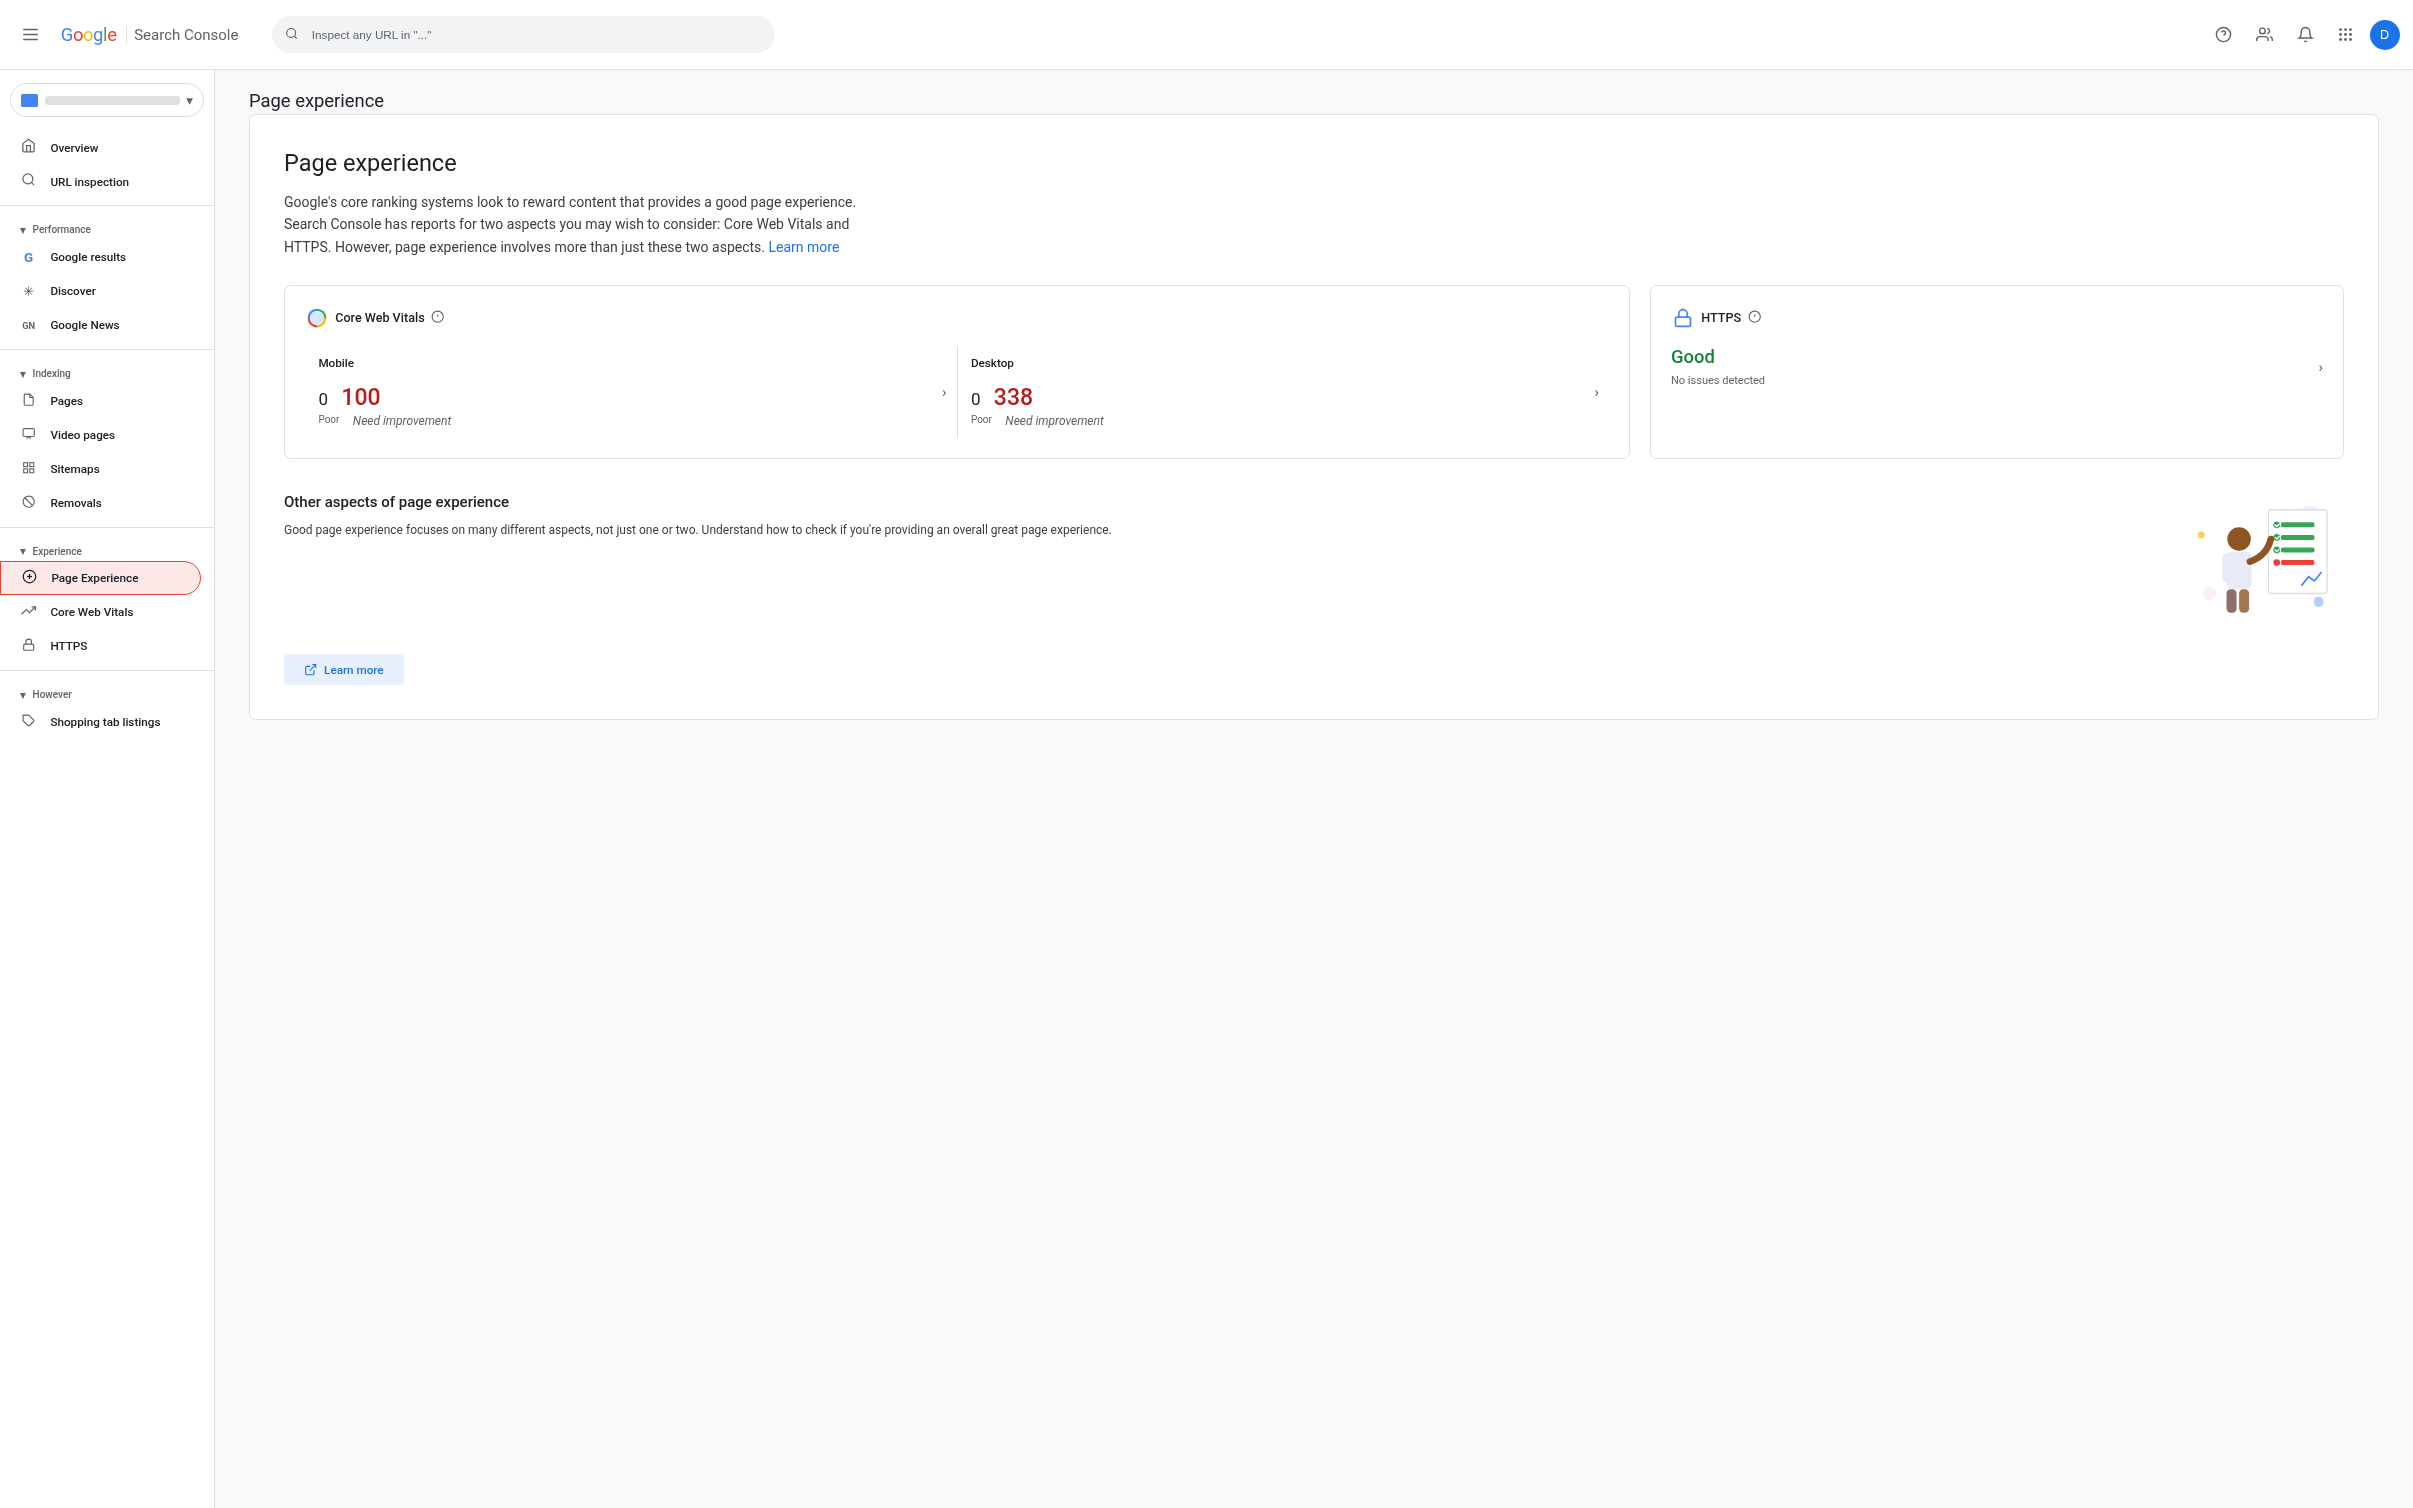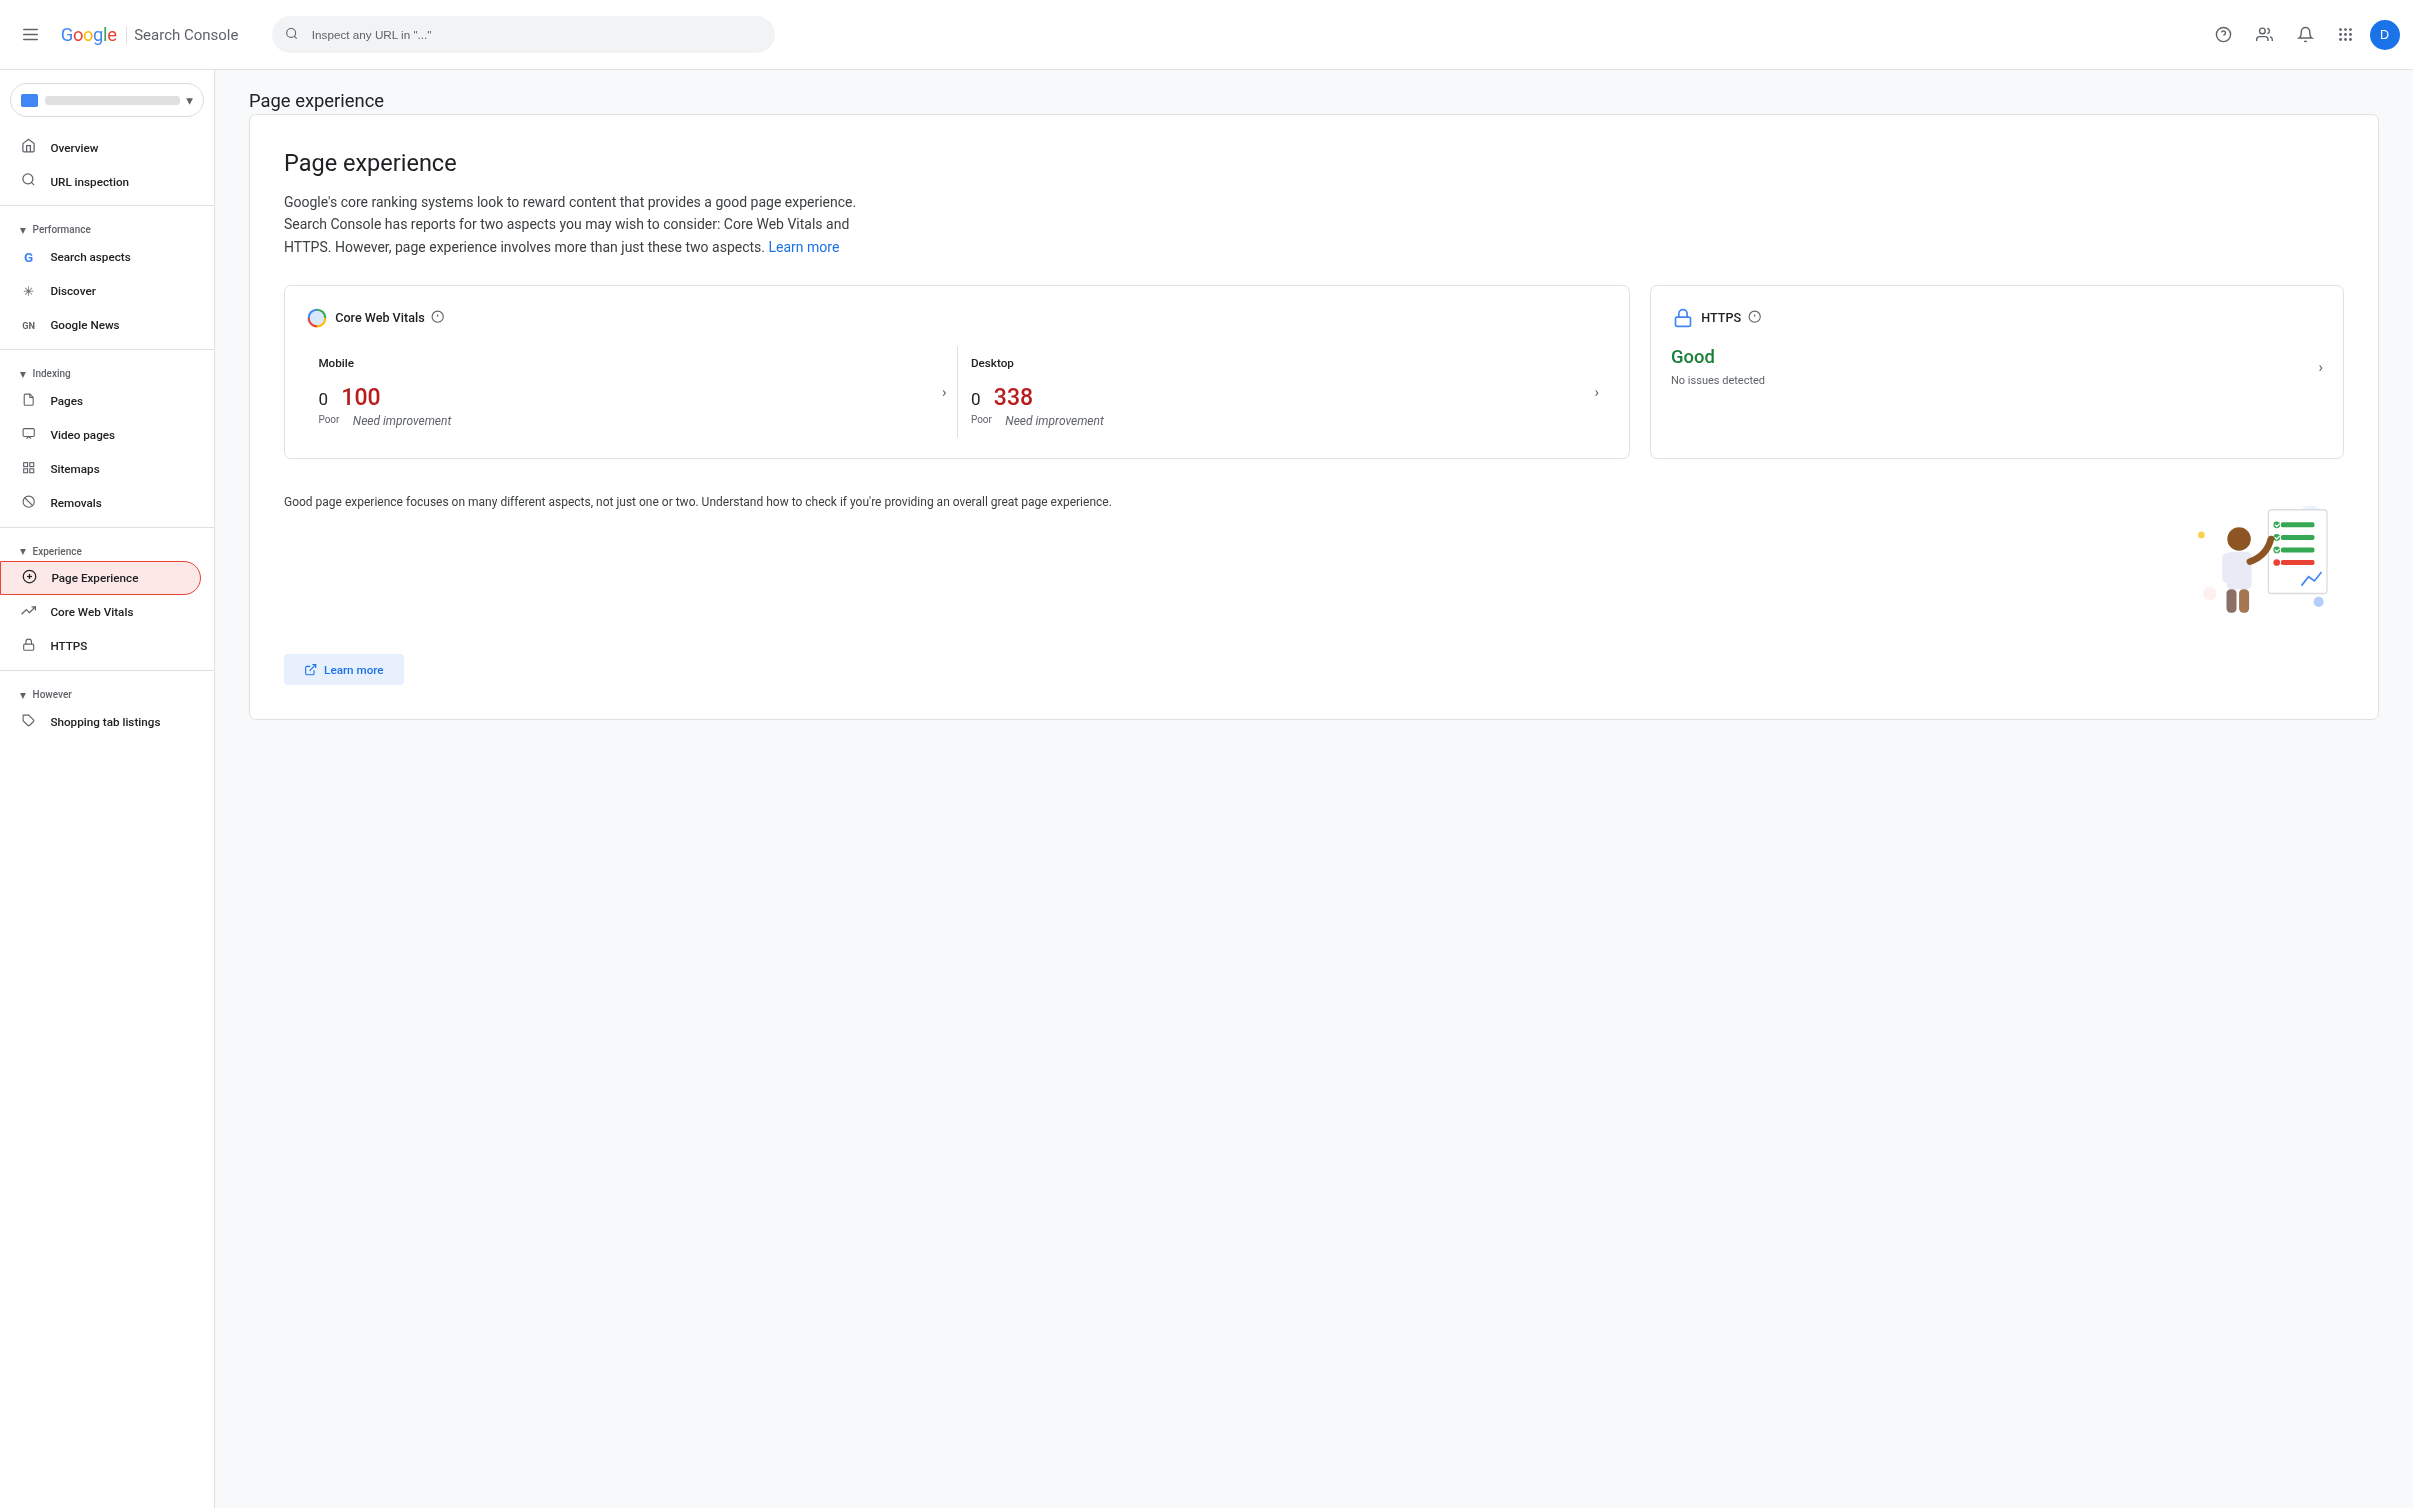--- a/index.html
+++ b/index.html
@@ -452,21 +452,21 @@
     </a>
 
     <div class="divider"></div>
 
     <div class="section-header">
       <span class="chevron-icon">▾</span>
       <span>Performance</span>
     </div>
     <a class="nav-item" href="#">
       <span class="nav-icon" style="color:#4285f4;font-weight:bold;font-size:13.4px;">G</span>
-      <span>Search aspects</span>
+      <span>Google results</span>
     </a>
     <a class="nav-item" href="#">
       <span class="nav-icon" style="font-size:13.4px;">✳</span>
       <span>Discover</span>
     </a>
     <a class="nav-item" href="#">
       <span class="nav-icon" style="font-size:9.2px;font-weight:bold;color:#5f6368;">GN</span>
       <span>Google News</span>
     </a>
 
@@ -654,20 +654,21 @@
                 <div class="https-status">Good</div>
                 <div class="https-label">No issues detected</div>
               </div>
               <span class="https-arrow">›</span>
             </div>
           </div>
         </div>
 
         <div class="other-section">
           <div class="other-text">
+            <h3 class="other-title">Other aspects of page experience</h3>
             <p class="other-desc">Good page experience focuses on many different aspects, not just one or two. Understand how to check if you're providing an overall great page experience.</p>
           </div>
           <div class="illustration">
 
             <svg class="illus-svg" viewBox="0 0 200 160" xmlns="http://www.w3.org/2000/svg">
 
               <circle cx="160" cy="30" r="15" fill="#e8f0fe" opacity="0.8"></circle>
               <circle cx="40" cy="120" r="8" fill="#fce8e6" opacity="0.6"></circle>
 
               <rect x="110" y="20" width="70" height="100" rx="4" fill="#fff" stroke="#dadce0" stroke-width="1.5"></rect>

